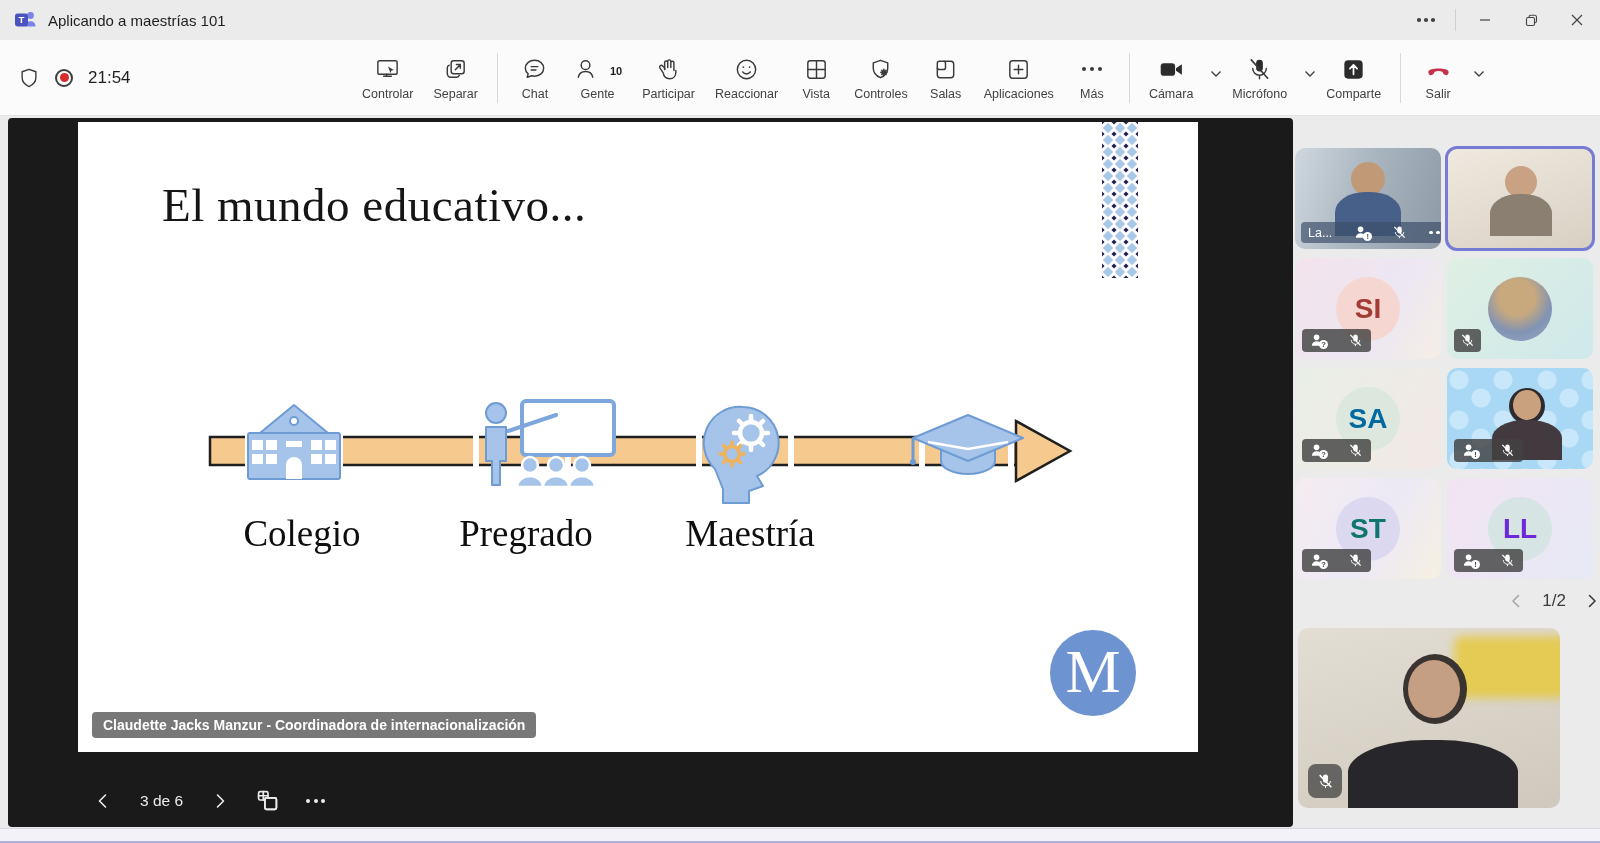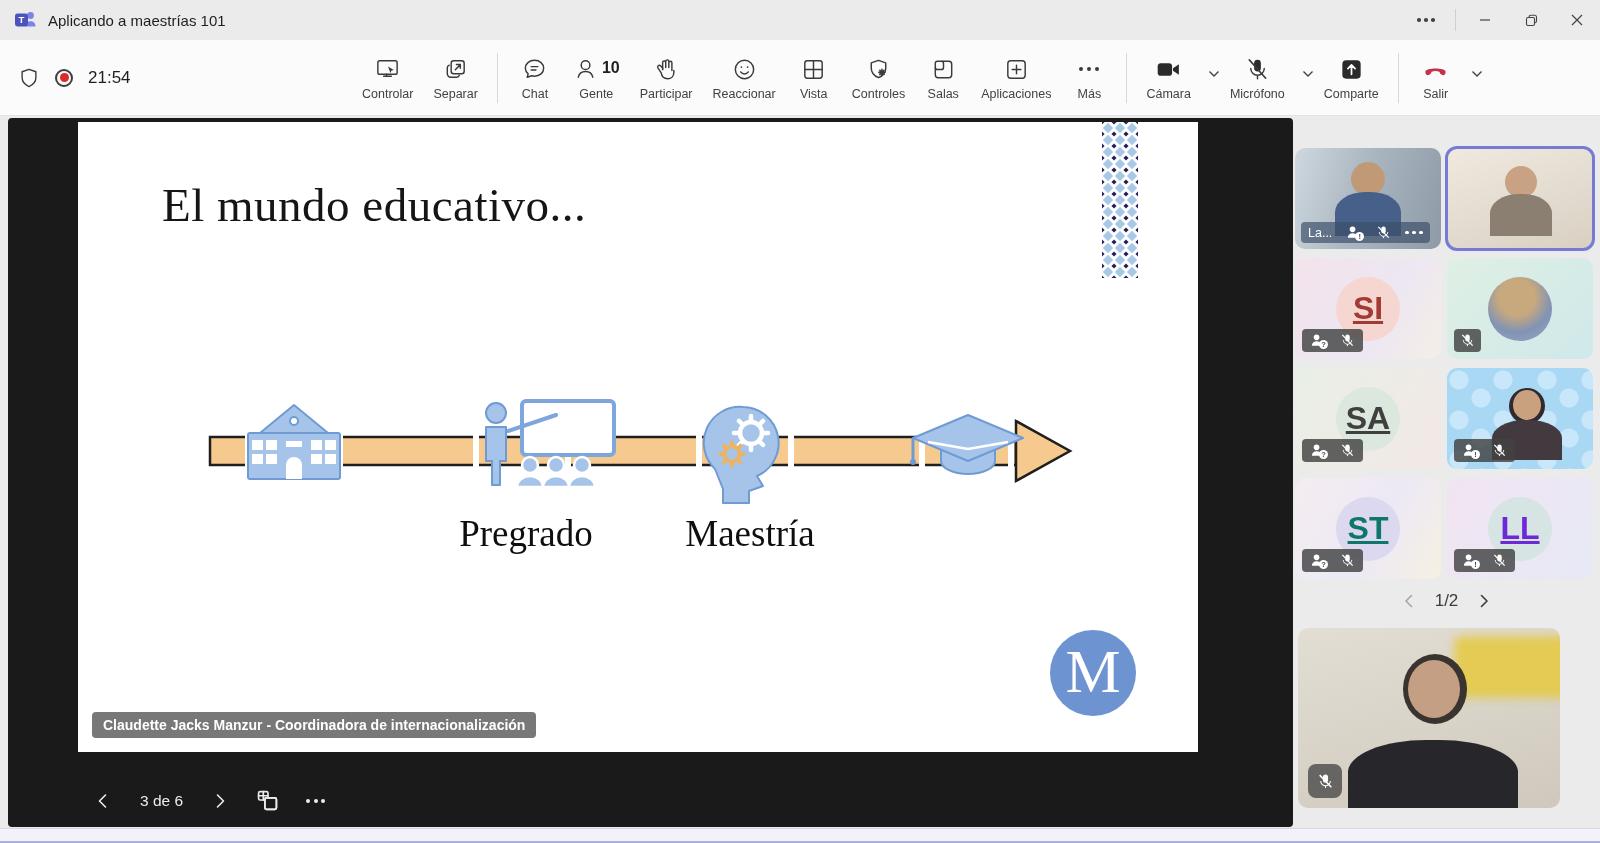--- a/index.html
+++ b/index.html
@@ -20,21 +20,21 @@
   .toolbar { height:76px; background:#fbfbfb; border-bottom:1px solid #e3e3e3; position:relative; display:flex; align-items:center; }
   .tb-left { display:flex; align-items:center; gap:15px; margin-left:18px; }
   .rec-dot { width:18px; height:18px; border-radius:50%; border:2.5px solid #3d3d3d; display:flex; align-items:center; justify-content:center; }
   .rec-dot i { width:9px; height:9px; border-radius:50%; background:#d92b2b; display:block; }
   .timer { font-size:17px; color:#1f1f1f; }
   .tb-main { position:absolute; left:352px; top:0; height:76px; display:flex; align-items:center; }
   .tbtn { display:flex; flex-direction:column; align-items:center; justify-content:center; gap:4px; padding:4px 10px; min-width:56px; cursor:pointer; }
   .tbtn .lbl { font-size:12.5px; color:#424242; white-space:nowrap; }
   .tico { width:27px; height:27px; stroke:#3a3a3a; fill:none; stroke-width:1.5; stroke-linecap:round; stroke-linejoin:round; }
   .vsep { width:1px; height:50px; background:#d8d8d8; margin:0 9px; }
-  .badge10 { font-size:16px; font-weight:bold; color:#1f1f1f; position:relative; top:-6px; margin-left:2px; }
+  .badge10 { font-size:11px; font-weight:bold; color:#1f1f1f; position:relative; top:-6px; margin-left:10px; }
   .iconrow { display:flex; align-items:flex-end; height:27px; }
   .chev { width:12px; height:8px; stroke:#424242; fill:none; stroke-width:1.4; margin-left:7px; margin-bottom:8px; }
   .grp { display:flex; align-items:center; }
 
   
   .stage { position:absolute; left:8px; top:118px; width:1285px; height:709px; background:#1a1a1a; border-radius:4px; }
   .slide { position:absolute; left:70px; top:4px; width:1120px; height:630px; background:#fff; overflow:hidden; }
   .slide-title { position:absolute; left:84px; top:56px; font-family:"Liberation Serif", serif; font-size:47px; color:#151515; letter-spacing:0.5px; }
   .checker { position:absolute; left:1024px; top:0; }
   .timeline { position:absolute; left:130px; top:255px; }
@@ -44,29 +44,29 @@
   .logo-circle span { font-family:"Liberation Serif", serif; font-size:62px; color:#fff; margin-top:-4px; }
 
   .slide-nav { position:absolute; left:86px; bottom:16px; display:flex; align-items:center; gap:28px; color:#ececec; }
   .slide-nav .pg { font-size:15.5px; }
   .snico { width:18px; height:18px; stroke:#ececec; fill:none; stroke-width:1.6; stroke-linecap:round; stroke-linejoin:round; }
 
   
   .sidebar { position:absolute; left:1293px; top:118px; width:307px; height:709px; }
   .tile { position:absolute; width:146px; height:101px; border-radius:10px; overflow:hidden; }
   .tile.active { outline:3px solid #767bd6; outline-offset:-1px; }
-  .avatar { position:absolute; left:50%; top:50%; transform:translate(-50%,-50%); width:64px; height:64px; border-radius:50%; display:flex; align-items:center; justify-content:center; font-size:32px; font-weight:bold;text-decoration:underline; }
-  .pill { position:absolute; left:7px; bottom:7px; background:rgba(66,66,66,.82); border-radius:4px; padding:4px 8px; display:flex; align-items:center; gap:14px; color:#fff; }
+  .avatar { position:absolute; left:50%; top:50%; transform:translate(-50%,-50%); width:64px; height:64px; border-radius:50%; display:flex; align-items:center; justify-content:center; font-size:28px; font-weight:bold; }
+  .pill { position:absolute; left:7px; bottom:7px; background:rgba(66,66,66,.82); border-radius:4px; padding:4px 8px; display:flex; align-items:center; gap:22px; color:#fff; }
   .pill .nm { font-size:12.5px; }
   .pico { width:15px; height:15px; }
   .pwrap { position:relative; width:16px; height:15px; }
   .pbadge { position:absolute; right:-2px; bottom:-1px; width:9px; height:9px; background:#fff; color:#4a4a4a; border-radius:50%; font-size:7.5px; line-height:9px; text-align:center; font-weight:bold; }
   .sil-head { position:absolute; border-radius:50%; }
   .sil-body { position:absolute; border-radius:46% 46% 0 0; }
-  .pagination { position:absolute; left:0; top:473px; width:307px; display:flex; align-items:center; justify-content:center; gap:18px; }
+  .pagination { position:absolute; left:0; top:473px; width:307px; display:flex; align-items:center; justify-content:flex-end; gap:18px; }
   .pagination .pgtxt { font-size:17px; color:#3d3d3d; }
   .pgchev { width:16px; height:16px; fill:none; stroke-width:1.6; stroke-linecap:round; stroke-linejoin:round; }
   .tile-large { position:absolute; left:5px; top:510px; width:262px; height:180px; border-radius:10px; overflow:hidden; }
   .micbox { position:absolute; left:10px; bottom:10px; width:34px; height:34px; background:rgba(70,70,70,.78); border-radius:8px; display:flex; align-items:center; justify-content:center; }
 
   
   .bottom-strip { position:absolute; left:0; bottom:0; width:1600px; height:15px; background:#f3f2f8; border-top:1px solid #d8d8e4; border-bottom:2px solid #aab0d8; }
 </style>
 </head>
 <body>
@@ -345,20 +345,21 @@
 
       <g transform="translate(760,74)" fill="#a6c4e9" stroke="#6f9bd4" stroke-width="2" stroke-linejoin="round">
         <path d="M-27 -6v16a27 13 0 0 0 54 0v-16z"></path>
         <polygon points="0,-36 55,-13 0,10 -55,-13"></polygon>
         <path d="M-55 -13v22" stroke-width="3" fill="none"></path>
         <circle cx="-55" cy="11" r="3" stroke="none" fill="#6f9bd4"></circle>
         <path d="M-40 -9L0 -2 40 -9" fill="none" stroke="#ffffff" stroke-width="2.5"></path>
       </g>
     </svg>
 
+    <div class="stage-label" style="left:94px;">Colegio</div>
     <div class="stage-label" style="left:318px;">Pregrado</div>
     <div class="stage-label" style="left:542px;">Maestría</div>
 
     <div class="caption-chip">Claudette Jacks Manzur - Coordinadora de internacionalización</div>
 
     <div class="logo-circle">
       <span>M</span>
     </div>
   </div>
 
@@ -437,21 +438,21 @@
     <div class="pill" style="padding:4px 6px;">
       <svg class="pico" viewBox="0 0 16 16">
         <rect x="5.6" y="1.5" width="4.8" height="7.5" rx="2.4" fill="#fff"></rect>
         <path d="M3.5 7.5a4.5 4.5 0 0 0 9 0M8 12v2" stroke="#fff" fill="none"></path>
         <line x1="2.5" y1="2" x2="13.5" y2="13.5" stroke="#fff" stroke-width="1.4"></line>
       </svg>
     </div>
   </div>
 
   <div class="tile" style="left:2px; top:250px; background:linear-gradient(120deg,#e9efe6,#f2e8e6);">
-    <div class="avatar" style="background:#dce8dd; color:#404040;">SA</div>
+    <div class="avatar" style="background:#dce8dd; color:#0369a1;">SA</div>
     <div class="pill">
       <span class="pwrap">
         <svg class="pico" viewBox="0 0 16 16">
             <circle cx="7" cy="4.6" r="3" fill="#fff"></circle>
             <path d="M2 13.6c0-3 2.2-4.8 5-4.8s5 1.8 5 4.8z" fill="#fff"></path>
           </svg>
         <span class="pbadge">?</span>
       </span>
       <svg class="pico" viewBox="0 0 16 16">
         <rect x="5.6" y="1.5" width="4.8" height="7.5" rx="2.4" fill="#fff"></rect>

